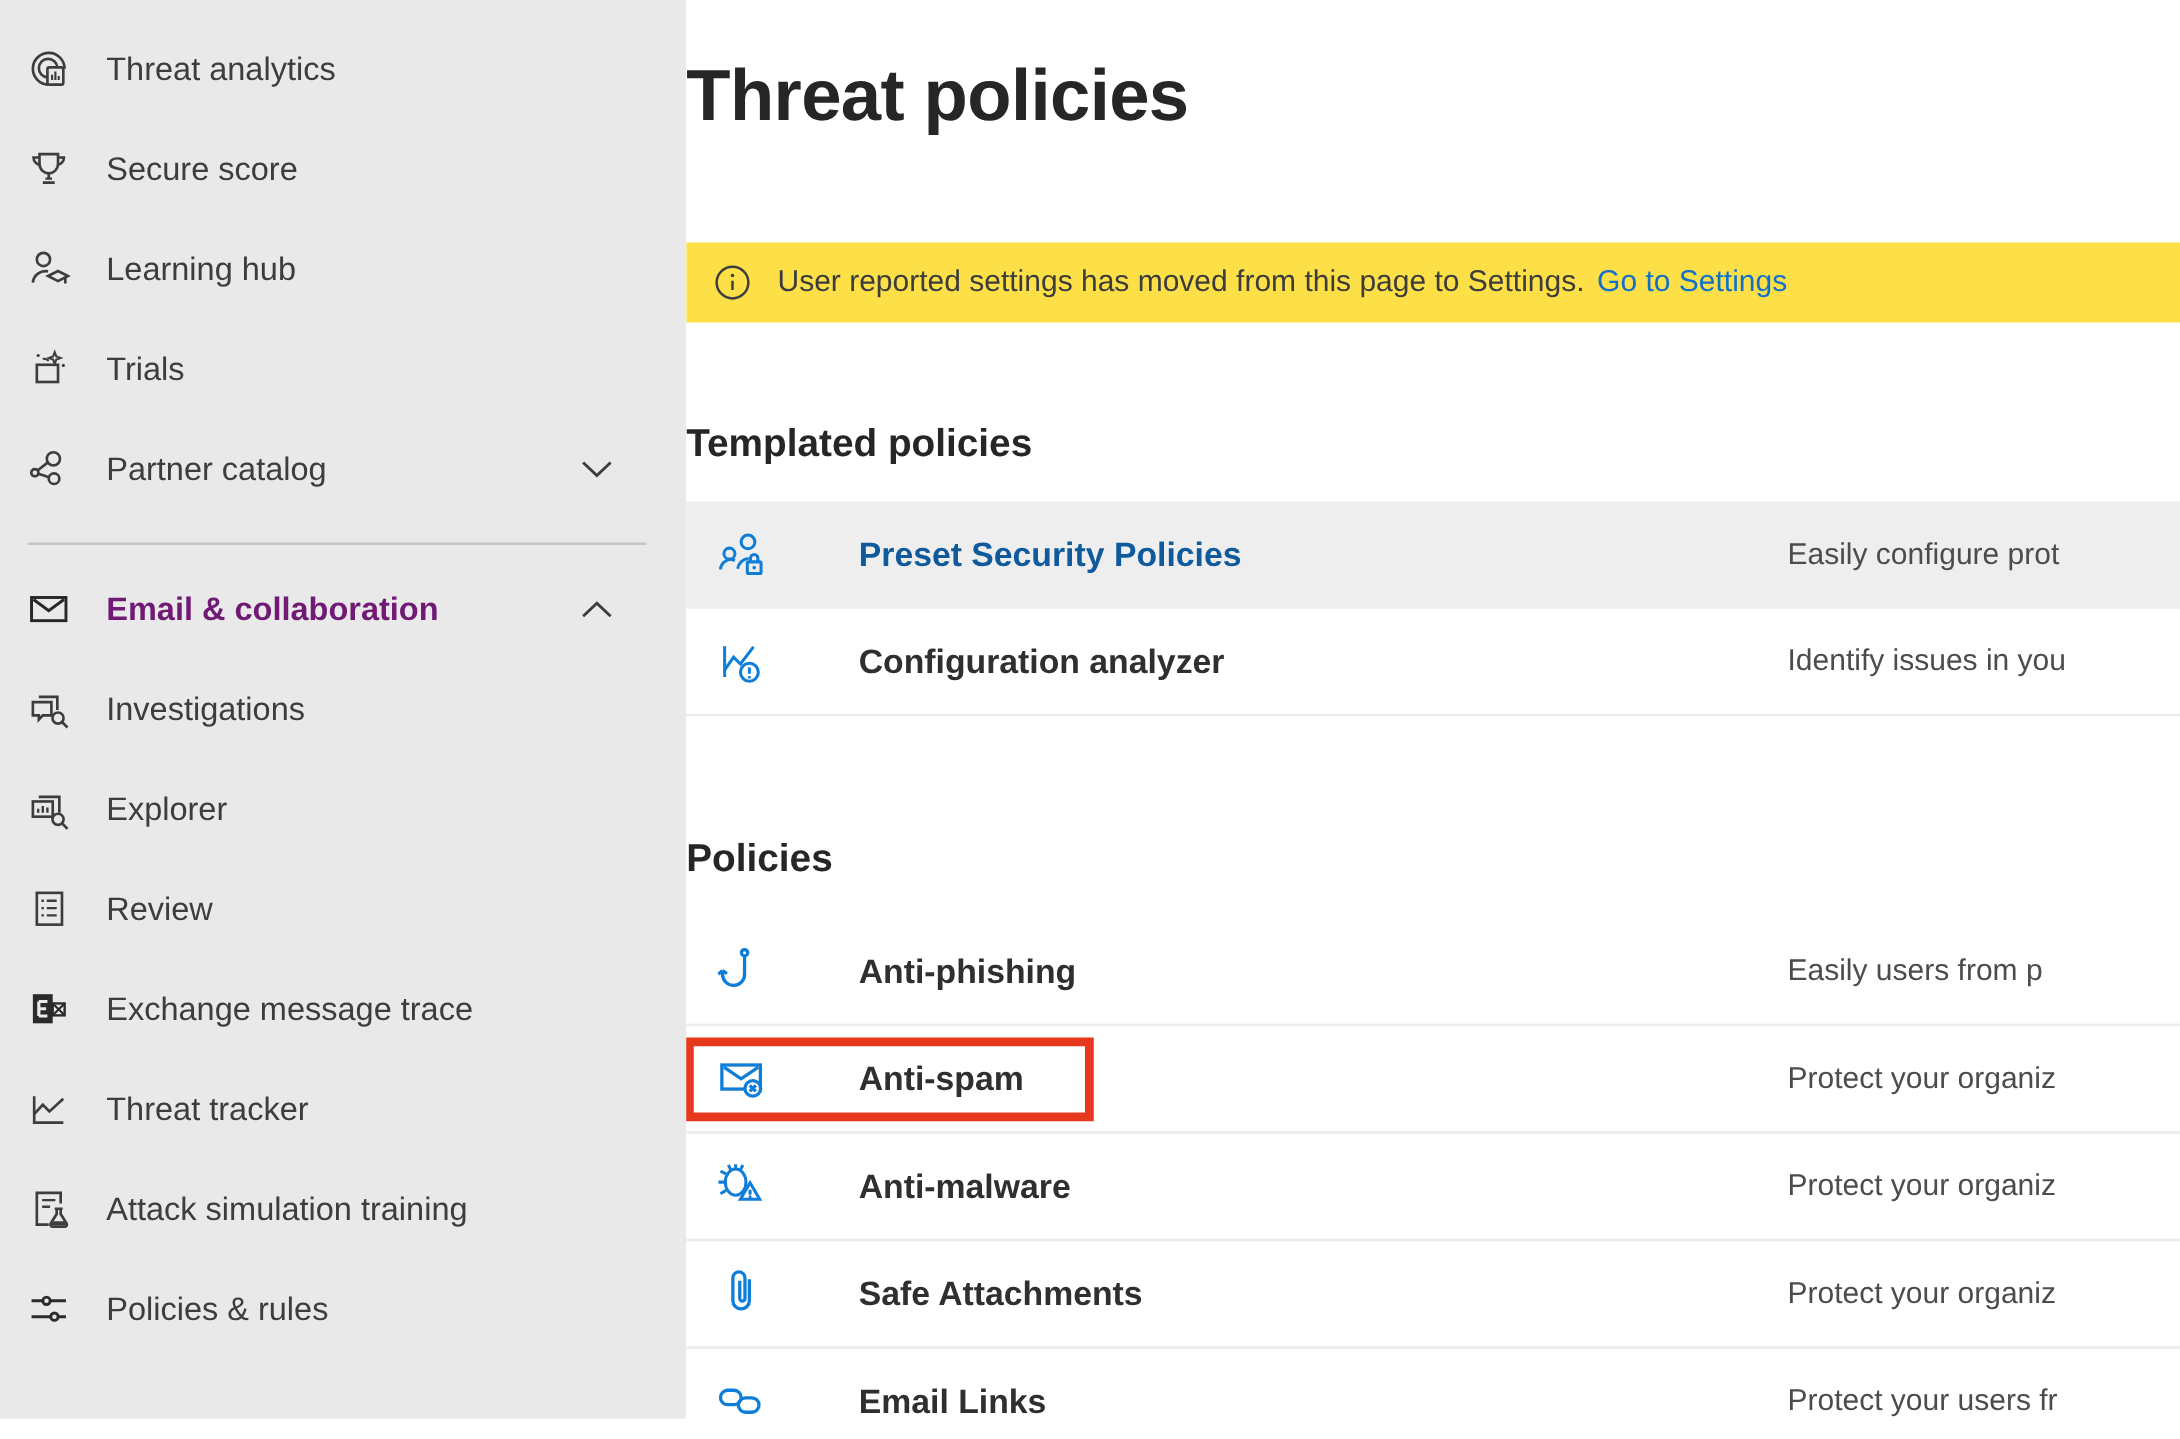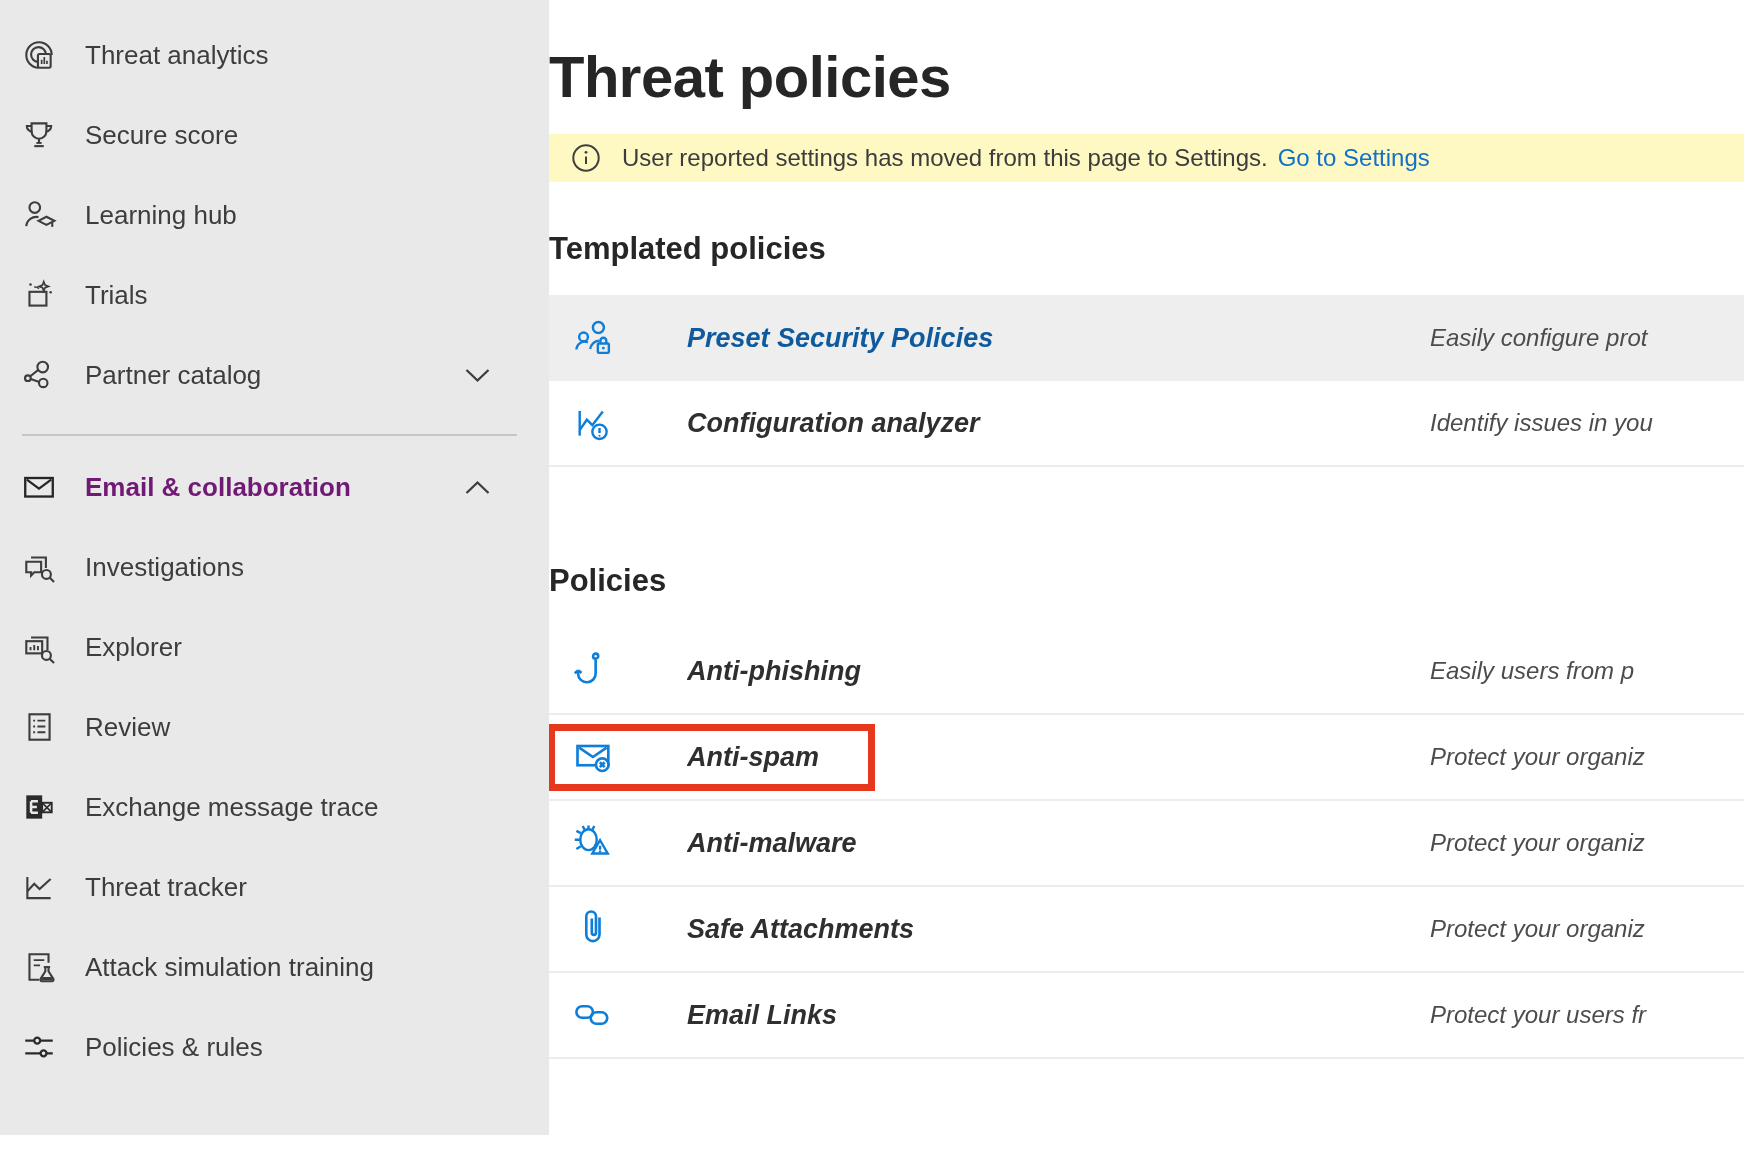--- a/index.html
+++ b/index.html
@@ -57,42 +57,42 @@
   }
   .page-title {
     margin-top: 44px;
     font-size: 58px;
     line-height: 66px;
     font-weight: 700;
     color: #262626;
     letter-spacing: -0.5px;
   }
   .banner {
-    margin-top: 24px;
-    height: 48px;
-    background: #fef9c3;
+    margin-top: 84px;
+    height: 64px;
+    background: #fde047;
     display: flex;
     align-items: center;
     padding-left: 22px;
     white-space: nowrap;
     overflow: hidden;
   }
   .banner-icon { width: 30px; height: 30px; flex-shrink: 0; display: flex; }
   .banner-text { margin-left: 21px; font-size: 24px; color: #3c3c3c; }
   .banner-link { margin-left: 10px; font-size: 24px; color: #1170c9; text-decoration: none; cursor: pointer; }
 
   .section-heading {
-    margin-top: 48px;
+    margin-top: 78px;
     font-size: 31px;
     line-height: 37px;
     font-weight: 700;
     color: #262626;
   }
   .section-heading.policies { margin-top: 95px; }
-  .row-table { margin-top: 28px; font-style: italic; }
+  .row-table { margin-top: 28px; }
   .row-table.policies { margin-top: 30px; }
 
   .prow {
     height: 86px;
     display: flex;
     align-items: center;
     position: relative;
     cursor: pointer;
   }
   .prow.selected { background: #eeeeee; }

